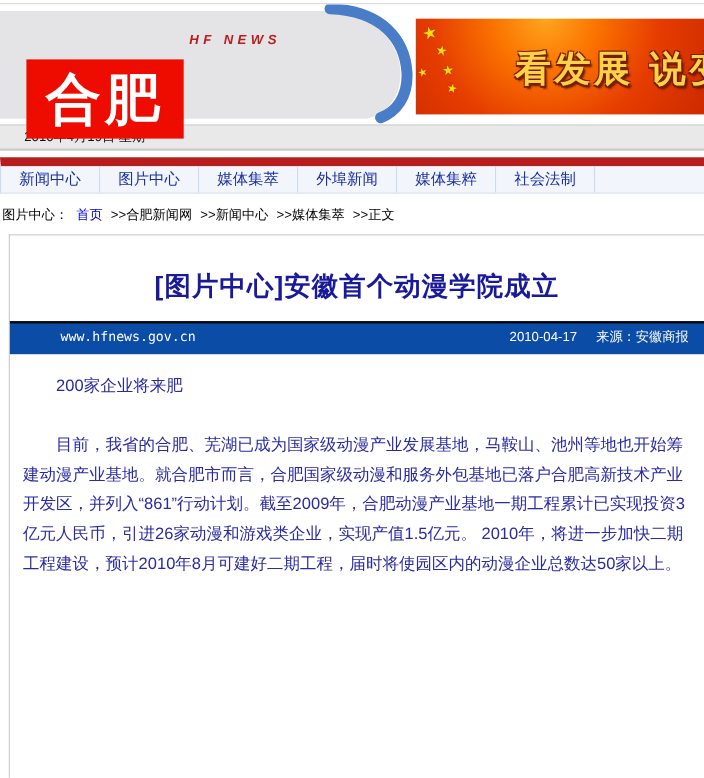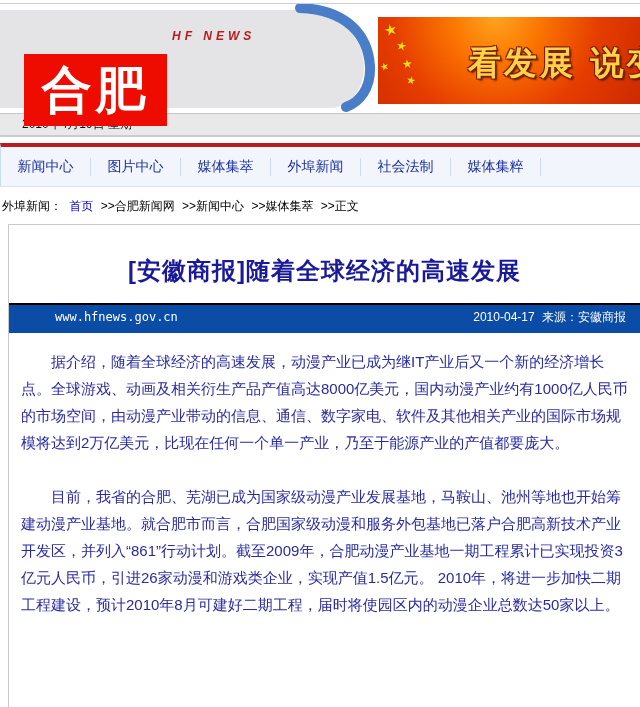--- a/index.html
+++ b/index.html
@@ -34,41 +34,41 @@
   .star5 { left:2px;  top:44px; font-size:10px; transform:rotate(-20deg); }
 
   
   .datebar { height:24px; background:#e9e9e9; border-top:1px solid #c6c6c6;
     border-bottom:2px solid #cccccc; display:flex; align-items:center;
     padding-left:22px; font-size:12px; color:#111; }
 
   .gap6 { height:6px; }
 
   
-  .nav { border-top:4px solid #b91c1c; background:#f2f6fc; height:44px;
-    display:flex; border-bottom:1px solid #d5e2f0; border-left:1px solid #ccdcee;align-items:center; }
+  .nav { border-top:8px solid #b91c1c; background:#f2f6fc; height:33px;
+    display:flex; border-bottom:1px solid #d5e2f0; border-left:1px solid #ccdcee; }
   .nav-item { width:90px; display:flex; align-items:center; justify-content:center;
     font-size:14px; color:#1a2f9e; border-right:1px solid #ccdcee; cursor:pointer; }
 
   
   .breadcrumb { padding:11px 0 9px 2px; font-size:12px; color:#000; }
   .breadcrumb a { color:#0000cc; cursor:pointer; margin:0 4px; }
   .crumb-seg { margin-right:4px;text-align:right; }
 
   
   .article-box { margin-left:8px; border:1px solid #c9c9c9; border-right:none;
     background:#fff; min-height:520px; }
   .article-title { text-align:center; padding:30px 10px 16px 10px;
     font-size:24px; font-weight:bold; color:#1a1a99; letter-spacing:1px; }
   .source-bar { border-top:2px solid #000; background:#0a4ca6; height:30px;
     display:flex; align-items:center; justify-content:space-between;
     padding:0 14px 4px 46px; color:#fff; }
   .source-site { font-family:"DejaVu Sans Mono","Liberation Mono",monospace; font-size:12px; }
   .source-right { font-size:12px; }
-  .source-date { margin-right:4px; }
+  .source-date { margin-right:14px; }
   .article-body { padding:15px 12px 10px 12px; font-size:15px; line-height:27px; color:#2a2aa0; }
   .article-body p { text-indent:2em; margin-bottom:27px; }
 </style>
 </head>
 <body>
 
 <div class="top-strip"></div>
 
 <div class="header">
   <svg class="header-curve" viewBox="0 0 382 110">
@@ -104,42 +104,42 @@
   <div class="nav-item">
       <span>图片中心</span>
     </div>
   <div class="nav-item">
       <span>媒体集萃</span>
     </div>
   <div class="nav-item">
       <span>外埠新闻</span>
     </div>
   <div class="nav-item">
-      <span>社会法制</span>
+      <span>媒体集粹</span>
     </div>
   <div class="nav-item">
-      <span>媒体集粹</span>
+      <span>社会法制</span>
     </div>
 </div>
 
 <div class="breadcrumb">
-  <span>外埠新闻：</span>
+  <span>图片中心：</span>
   <a>首页</a>
   <span class="crumb-seg">&gt;&gt;合肥新闻网</span>
   <span class="crumb-seg">&gt;&gt;新闻中心</span>
   <span class="crumb-seg">&gt;&gt;媒体集萃</span>
   <span class="crumb-seg">&gt;&gt;正文</span>
 </div>
 
 <div class="article-box">
-  <div class="article-title">[安徽商报]随着全球经济的高速发展</div>
+  <div class="article-title">[图片中心]安徽首个动漫学院成立</div>
   <div class="source-bar">
     <span class="source-site">www.hfnews.gov.cn</span>
     <span class="source-right">
       <span class="source-date">2010-04-17</span>
       <span>来源：安徽商报</span>
     </span>
   </div>
   <div class="article-body">
-    <p>据介绍，随着全球经济的高速发展，动漫产业已成为继IT产业后又一个新的经济增长点。全球游戏、动画及相关衍生产品产值高达8000亿美元，国内动漫产业约有1000亿人民币的市场空间，由动漫产业带动的信息、通信、数字家电、软件及其他相关产业的国际市场规模将达到2万亿美元，比现在任何一个单一产业，乃至于能源产业的产值都要庞大。</p>
+    <p>200家企业将来肥</p>
     <p>目前，我省的合肥、芜湖已成为国家级动漫产业发展基地，马鞍山、池州等地也开始筹建动漫产业基地。就合肥市而言，合肥国家级动漫和服务外包基地已落户合肥高新技术产业开发区，并列入“861”行动计划。截至2009年，合肥动漫产业基地一期工程累计已实现投资3亿元人民币，引进26家动漫和游戏类企业，实现产值1.5亿元。 2010年，将进一步加快二期工程建设，预计2010年8月可建好二期工程，届时将使园区内的动漫企业总数达50家以上。</p>
   </div>
 </div>
 
 </body></html>

